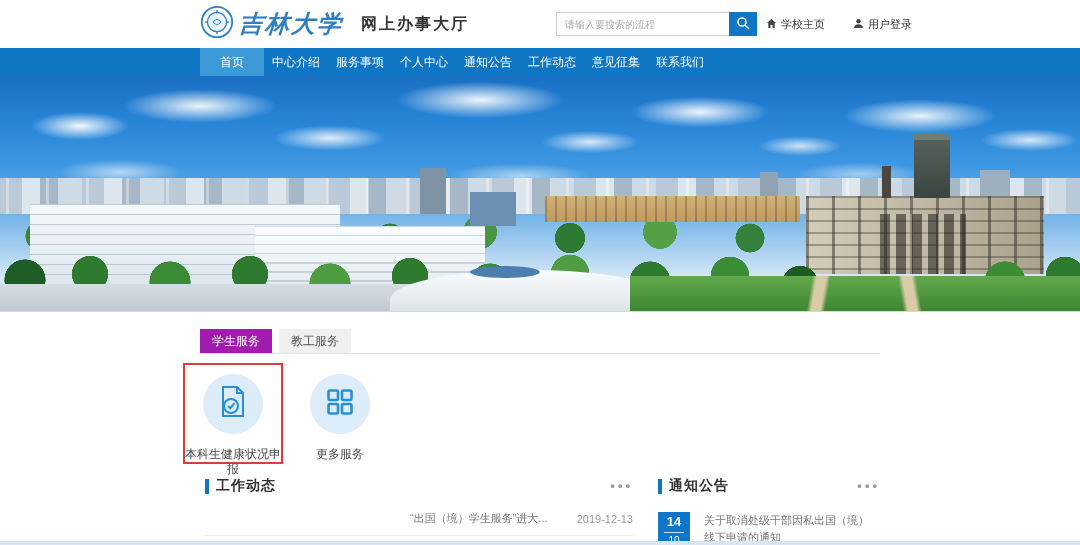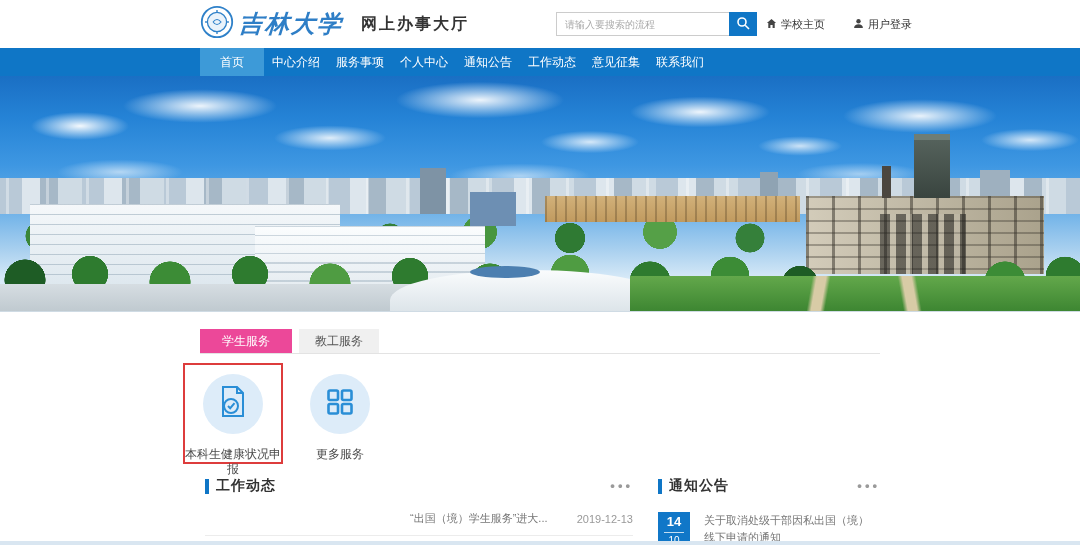--- a/index.html
+++ b/index.html
@@ -113,22 +113,22 @@
     border-radius:140px 140px 0 0 / 30px 30px 0 0; }
   .b-dome { left:470px; top:190px; width:70px; height:12px; background:#4c7fb0; border-radius:50%; }
   .b-lawn { left:630px; top:200px; width:450px; height:36px; background-image:
     linear-gradient(100deg, transparent 40%, #d8cba6 41% 43%, transparent 44%),
     linear-gradient(80deg, transparent 60%, #d8cba6 61% 63%, transparent 64%),
     linear-gradient(180deg,#63a84b,#3c8531); }
 
   
   .tabs { margin-top:17px; border-bottom:1px solid #e3e3e3; display:flex; gap:7px; }
   .tab { height:24px; line-height:24px; text-align:center; font-size:12px; cursor:pointer; }
-  .tab-student { width:92px; background:#ec4899; color:#fff; }
-  .tab-staff { width:80px; background:#f0f0f0; color:#555;text-align:center; }
+  .tab-student { width:72px; background:#a21caf; color:#fff; }
+  .tab-staff { width:72px; background:#f0f0f0; color:#555;text-align:center; }
 
   
   .services { position:relative; height:112px; }
   .service { position:absolute; text-align:center; cursor:pointer; }
   .service-1 { left:-17px; top:9px; width:100px; height:101px;
                border:2px solid #dd3c3c; padding-top:9px; }
   .service-2 { left:95px; top:11px; width:90px; padding-top:9px; }
   .circle { width:60px; height:60px; border-radius:50%; background:#ddecf9;
             margin:0 auto; display:flex; align-items:center; justify-content:center; }
   .service-label { margin-top:13px; font-size:12px; color:#4a4a4a; line-height:15px; }

